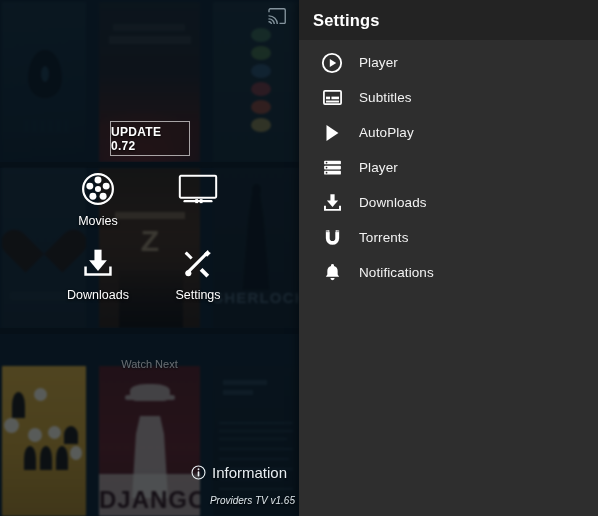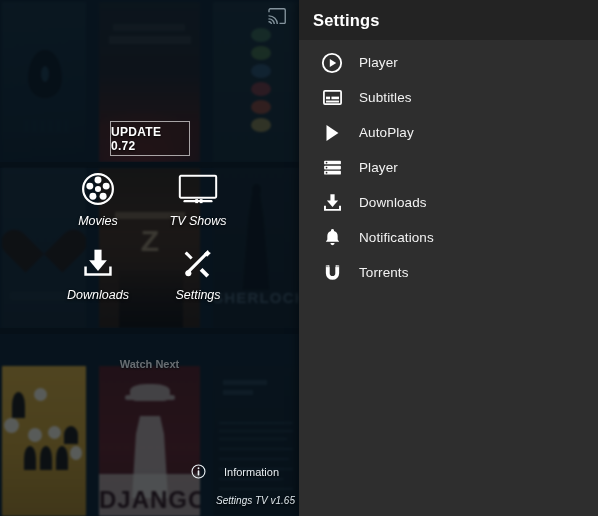--- a/index.html
+++ b/index.html
@@ -153,21 +153,20 @@
 
   .watch-next {
     position: absolute;
     left: 99px; top: 358px;
     width: 101px;
     text-align: center;
     color: #ffffff;
     font-size: 11px;
     z-index: 6;
     text-shadow: 0 1px 2px rgba(0,0,0,.9);
-    font-weight: bold;
   }
 
   
   .scrim {
     position: absolute; inset: 0;
     background: rgba(6,16,24,.62);
     z-index: 8;
   }
 
   
@@ -202,21 +201,20 @@
     position: absolute;
     left: 48px; top: 168px;
     width: 200px;
     z-index: 12;
   }
   .mm-row { display: flex; }
   .mm-item {
     width: 100px;
     text-align: center;
     padding-bottom: 14px;
-    font-style: italic;
   }
   .mm-icon {
     height: 42px;
     display: flex;
     align-items: center;
     justify-content: center;
   }
   .mm-label {
     color: #ffffff;
     font-size: 12.5px;
@@ -228,23 +226,22 @@
   .info-row {
     position: absolute;
     left: 191px; top: 464px;
     display: flex;
     align-items: center;
     gap: 6px;
     z-index: 12;
   }
   .info-row .lbl {
     color: #e8eef2;
-    font-size: 11px;
+    font-size: 15px;
     text-shadow: 0 1px 2px rgba(0,0,0,.9);
-    margin-left: 12px;
   }
   .app-version {
     position: absolute;
     left: 190px; top: 495px;
     width: 105px;
     text-align: right;
     color: #dfe7ec;
     font-size: 10px;
     font-style: italic;
     z-index: 12;
@@ -422,21 +419,20 @@
 
         <div class="mm-item">
           <div class="mm-icon">
             <svg viewBox="0 0 44 34" width="40" height="31">
               <rect x="2" y="2" width="40" height="24" rx="1.2" fill="none" stroke="#fff" stroke-width="2.2"></rect>
               <rect x="6" y="28.5" width="32" height="2.6" rx="1.3" fill="#fff"></rect>
               <rect x="19" y="27.6" width="3" height="4.4" fill="#fff"></rect>
               <rect x="24" y="27.6" width="3" height="4.4" fill="#fff"></rect>
             </svg>
           </div>
-          <div class="mm-label">TV Shows</div>
         </div>
 
       </div>
 
       <div class="mm-row">
 
         <div class="mm-item">
           <div class="mm-icon">
             <svg viewBox="0 0 36 36" width="32" height="32">
               <rect x="14" y="3" width="8" height="14" fill="#fff"></rect>
@@ -469,21 +465,21 @@
       <span>
         <svg viewBox="0 0 20 20" width="15" height="15">
           <circle cx="10" cy="10" r="8.6" fill="none" stroke="#e8eef2" stroke-width="1.5"></circle>
           <circle cx="10" cy="5.6" r="1.25" fill="#e8eef2"></circle>
           <rect x="8.9" y="8.3" width="2.2" height="7" rx="1" fill="#e8eef2"></rect>
         </svg>
       </span>
       <span class="lbl">Information</span>
     </div>
 
-    <div class="app-version">Settings TV   v1.65</div>
+    <div class="app-version">Providers TV   v1.65</div>
 
   </div>
 
   <div id="drawer">
 
     <div class="drawer-header">
       <span class="drawer-title">Settings</span>
     </div>
 
     <div class="drawer-list">
@@ -536,43 +532,43 @@
 
       <div class="drawer-item">
         <span class="di-icon">
           <svg viewBox="0 0 24 24" width="21" height="21">
             <rect x="9.6" y="2.6" width="4.8" height="8.4" fill="#fff"></rect>
             <path d="M5.6 9.8L12 17l6.4-7.2z" fill="#fff"></path>
             <path d="M3.4 15.6v4.8h17.2v-4.8" fill="none" stroke="#fff" stroke-width="2.2"></path>
           </svg>
         </span>
         <span class="di-label">Downloads</span>
-      </div>
-
-      <div class="drawer-item">
-        <span class="di-icon">
-          <svg viewBox="0 0 24 24" width="21" height="21">
-            <path d="M12 2.4a1.7 1.7 0 0 1 1.7 1.7v.5a5.8 5.8 0 0 1 4.2 5.6v4.1l1.7 2.6H4.4l1.7-2.6v-4.1a5.8 5.8 0 0 1 4.2-5.6v-.5A1.7 1.7 0 0 1 12 2.4z" fill="#fff"></path>
-            <path d="M9.6 18.4h4.8a2.4 2.4 0 0 1-4.8 0z" fill="#fff"></path>
-          </svg>
-        </span>
-        <span class="di-label">Notifications</span>
       </div>
 
       <div class="drawer-item">
         <span class="di-icon">
           <svg viewBox="0 0 24 24" width="21" height="21">
             <path d="M4.4 3.6h4.4v9.2a3.2 3.2 0 0 0 6.4 0V3.6h4.4v9.2a7.6 7.6 0 0 1-15.2 0z" fill="#fff"></path>
             <rect x="4.4" y="3.2" width="4.4" height="2.6" fill="#2e2e2e"></rect>
             <rect x="15.2" y="3.2" width="4.4" height="2.6" fill="#2e2e2e"></rect>
             <rect x="5" y="3.6" width="3.2" height="2" fill="#fff"></rect>
             <rect x="15.8" y="3.6" width="3.2" height="2" fill="#fff"></rect>
             <rect x="5.9" y="4.2" width="1.4" height="0.9" fill="#2e2e2e"></rect>
             <rect x="16.7" y="4.2" width="1.4" height="0.9" fill="#2e2e2e"></rect>
           </svg>
         </span>
         <span class="di-label">Torrents</span>
       </div>
 
+      <div class="drawer-item">
+        <span class="di-icon">
+          <svg viewBox="0 0 24 24" width="21" height="21">
+            <path d="M12 2.4a1.7 1.7 0 0 1 1.7 1.7v.5a5.8 5.8 0 0 1 4.2 5.6v4.1l1.7 2.6H4.4l1.7-2.6v-4.1a5.8 5.8 0 0 1 4.2-5.6v-.5A1.7 1.7 0 0 1 12 2.4z" fill="#fff"></path>
+            <path d="M9.6 18.4h4.8a2.4 2.4 0 0 1-4.8 0z" fill="#fff"></path>
+          </svg>
+        </span>
+        <span class="di-label">Notifications</span>
+      </div>
+
     </div>
   </div>
 
 </div>
 
 </body></html>

